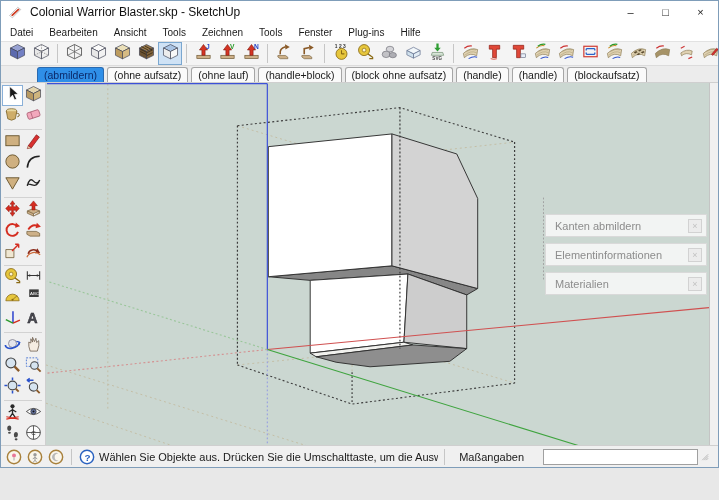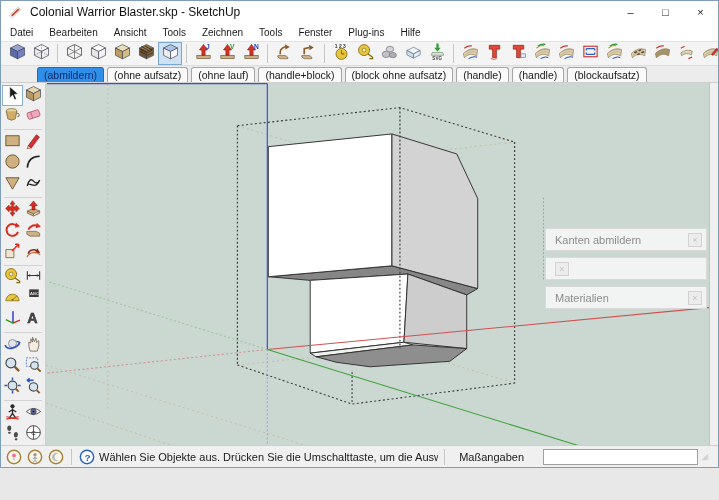--- a/index.html
+++ b/index.html
@@ -37,21 +37,21 @@
   .tool { width:21px; height:21px; display:flex; align-items:center; justify-content:center; }
   .tool svg { width:19px; height:19px; }
   .tool.pressed { background:#ffffff; border:1px solid #8ab0d8; }
   .tgsep { width:38px; height:1px; background:#d2d2d2; margin:2px 0; }
 
   .viewport { position:relative; flex:1; overflow:hidden; min-width:0; }
   .viewport > svg { display:block; width:100%; height:100%; }
   .rightstrip { width:9px; background:#f0f0f0; border-left:1px solid #c4c4c4; flex:none; }
 
   
-  .trays { position:absolute; top:145px; right:2px; width:162px; display:flex; flex-direction:column; gap:6px; }
+  .trays { position:absolute; top:131px; right:2px; width:162px; display:flex; flex-direction:column; gap:6px; }
   .tray { height:23px; background:rgba(250,250,250,0.82); border:1px solid #d9d9d9; display:flex; align-items:center; padding:0 4px 0 9px; }
   .tray-title { flex:1; font-size:11px; color:#8c8c8c; white-space:nowrap; overflow:hidden; }
   .tray-close { width:14px; height:14px; background:#ececec; border:1px solid #d2d2d2; color:#c2c2c2; font-size:9px; display:flex; align-items:center; justify-content:center; flex:none; }
 
   
   .statusbar { height:22px; border-top:1px solid #cfcfcf; background:#f0f0f0; display:flex; align-items:center; padding:0 4px; gap:3px; font-size:11px; color:#1a1a1a; flex:none; }
   .sicon { width:18px; height:18px; display:flex; flex:none; }
   .sicon svg { width:18px; height:18px; }
   .ssep { width:1px; height:16px; background:#c6c6c6; margin:0 3px; flex:none; }
   .smsg { flex:1; white-space:nowrap; overflow:hidden; }
@@ -614,20 +614,21 @@
 
         <path d="M544 206 V297" fill="none" stroke-width="1" stroke-dasharray="2 2" stroke="#a0a0a0"></path>
       </svg>
 
       <div class="trays" id="trays">
           <div class="tray">
             <span class="tray-title">Kanten abmildern</span>
             <span class="tray-close">×</span>
           </div>
           <div class="tray">
+            <span class="tray-title">Elementinformationen</span>
             <span class="tray-close">×</span>
           </div>
           <div class="tray">
             <span class="tray-title">Materialien</span>
             <span class="tray-close">×</span>
           </div>
         </div>
     </div>
 
     <div class="rightstrip"></div>

